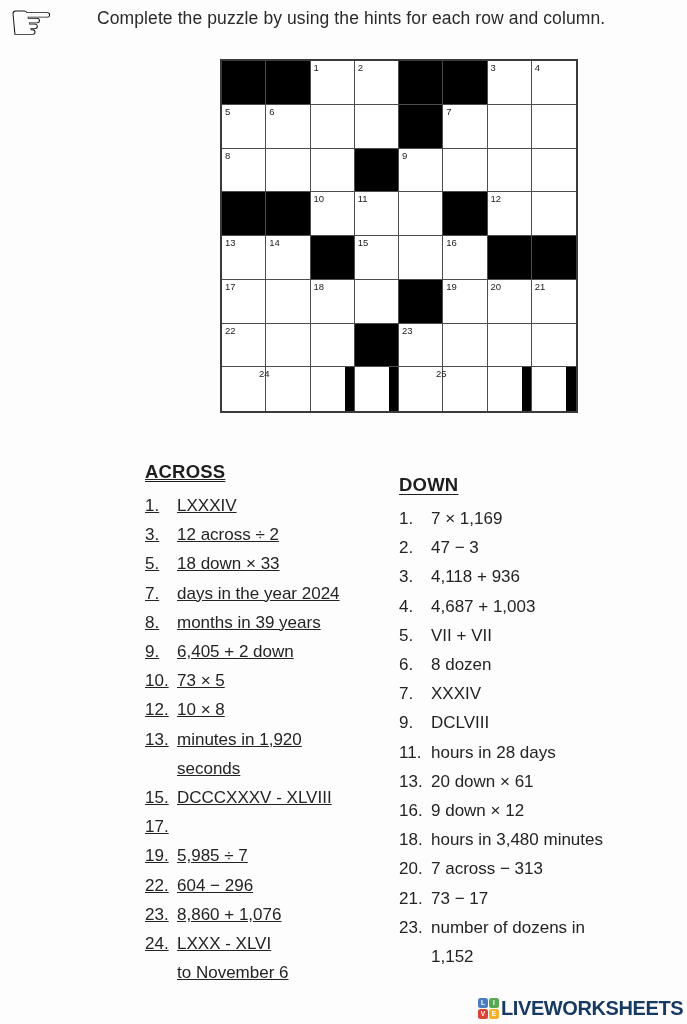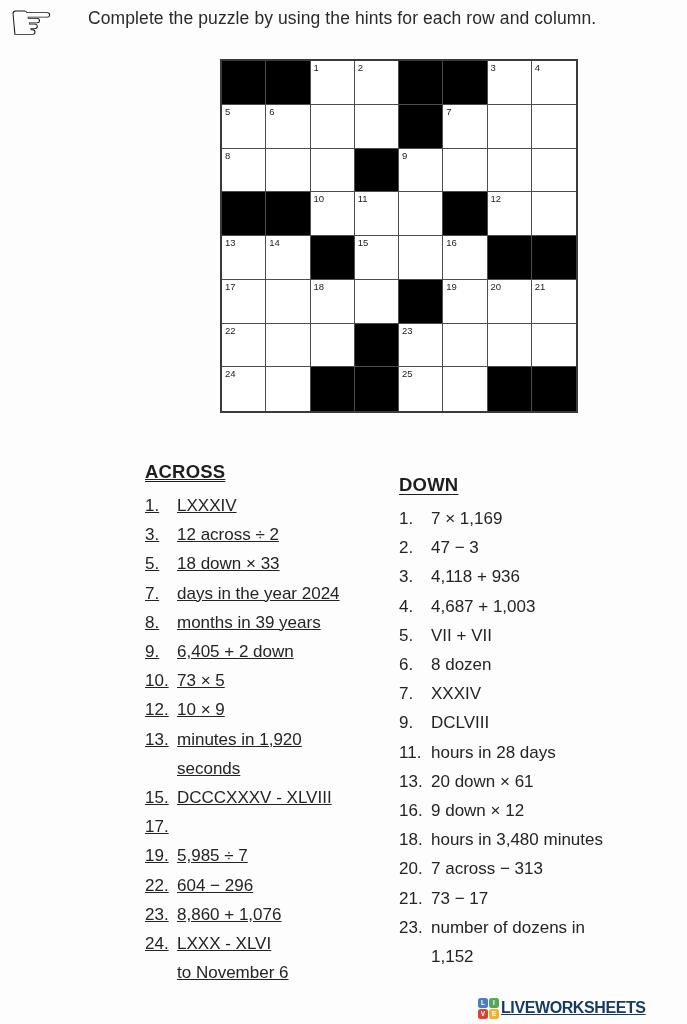--- a/index.html
+++ b/index.html
@@ -8,36 +8,36 @@
     width:687px; height:1024px; position:relative; overflow:hidden;
     font-family:"Liberation Sans", sans-serif; color:#232323; background:#fdfdfd;
   }
 
   
   .pointer {
     position:absolute; left:8px; top:-8px; font-size:52px; color:#111;
     line-height:60px;
   }
   .instruction {
-    position:absolute; left:88px; top:8px; font-size:17.5px; color:#2a2a2a;
+    position:absolute; left:97px; top:8px; font-size:17.5px; color:#2a2a2a;
     letter-spacing:0.1px;
   }
 
   
   .grid {
     position:absolute; left:220px; top:59px; width:358px; height:354px;
     display:grid; grid-template-columns:repeat(8,1fr); grid-template-rows:repeat(8,1fr);
     border:2px solid #3a3a3a; background:#fff;
   }
   .cell {
     position:relative; background:#ffffff;
     border-right:1px solid #4d4d4d; border-bottom:1px solid #4d4d4d;
   }
   .cell:nth-child(8n) { border-right:none; }
-  .cell:nth-child(n+57) { border-bottom:none; }
+  .cell:nth-child(n+57) { border-bottom:none;margin-left:34px; }
   .cell.black { background:#000000; }
   .cellnum {
     position:absolute; top:1px; left:3px; font-size:9.5px; color:#1c1c1c;
   }
 
   
   .clues { position:absolute; }
   .clues-across { left:145px; top:461px; width:250px;text-decoration:underline; }
   .clues-down   { left:399px; top:474px; width:286px; }
   .clues h2 {
@@ -57,21 +57,21 @@
   .lw-icon {
     width:21px; height:21px; display:grid;
     grid-template-columns:1fr 1fr; grid-template-rows:1fr 1fr; gap:1px;
     margin-right:2px;
   }
   .lw-sq {
     border-radius:2.5px; color:#ffffff; font-size:6.5px; font-weight:bold;
     display:flex; align-items:center; justify-content:center;
   }
   .lw-text {
-    font-size:16px; font-weight:bold; letter-spacing:-0.4px;text-decoration:underline;
+    font-size:20px; font-weight:bold; letter-spacing:-0.4px;
   }
 </style>
 </head>
 <body>
 
 <span class="pointer">☞</span>
 <div class="instruction">Complete the puzzle by using the hints for each row and column.</div>
 
 <div class="grid">
     <div class="cell black"></div>
@@ -216,21 +216,21 @@
       <div class="clue">
         <span class="cnum">9.</span>
         <span class="ctext">6,405 + 2 down</span>
       </div>
       <div class="clue">
         <span class="cnum">10.</span>
         <span class="ctext">73 × 5</span>
       </div>
       <div class="clue">
         <span class="cnum">12.</span>
-        <span class="ctext">10 × 9</span>
+        <span class="ctext">10 × 8</span>
       </div>
       <div class="clue">
         <span class="cnum">13.</span>
         <span class="ctext">minutes in 1,920</span>
       </div>
       <div class="clue">
         <span class="cnum"></span>
         <span class="ctext">seconds</span>
       </div>
       <div class="clue">

